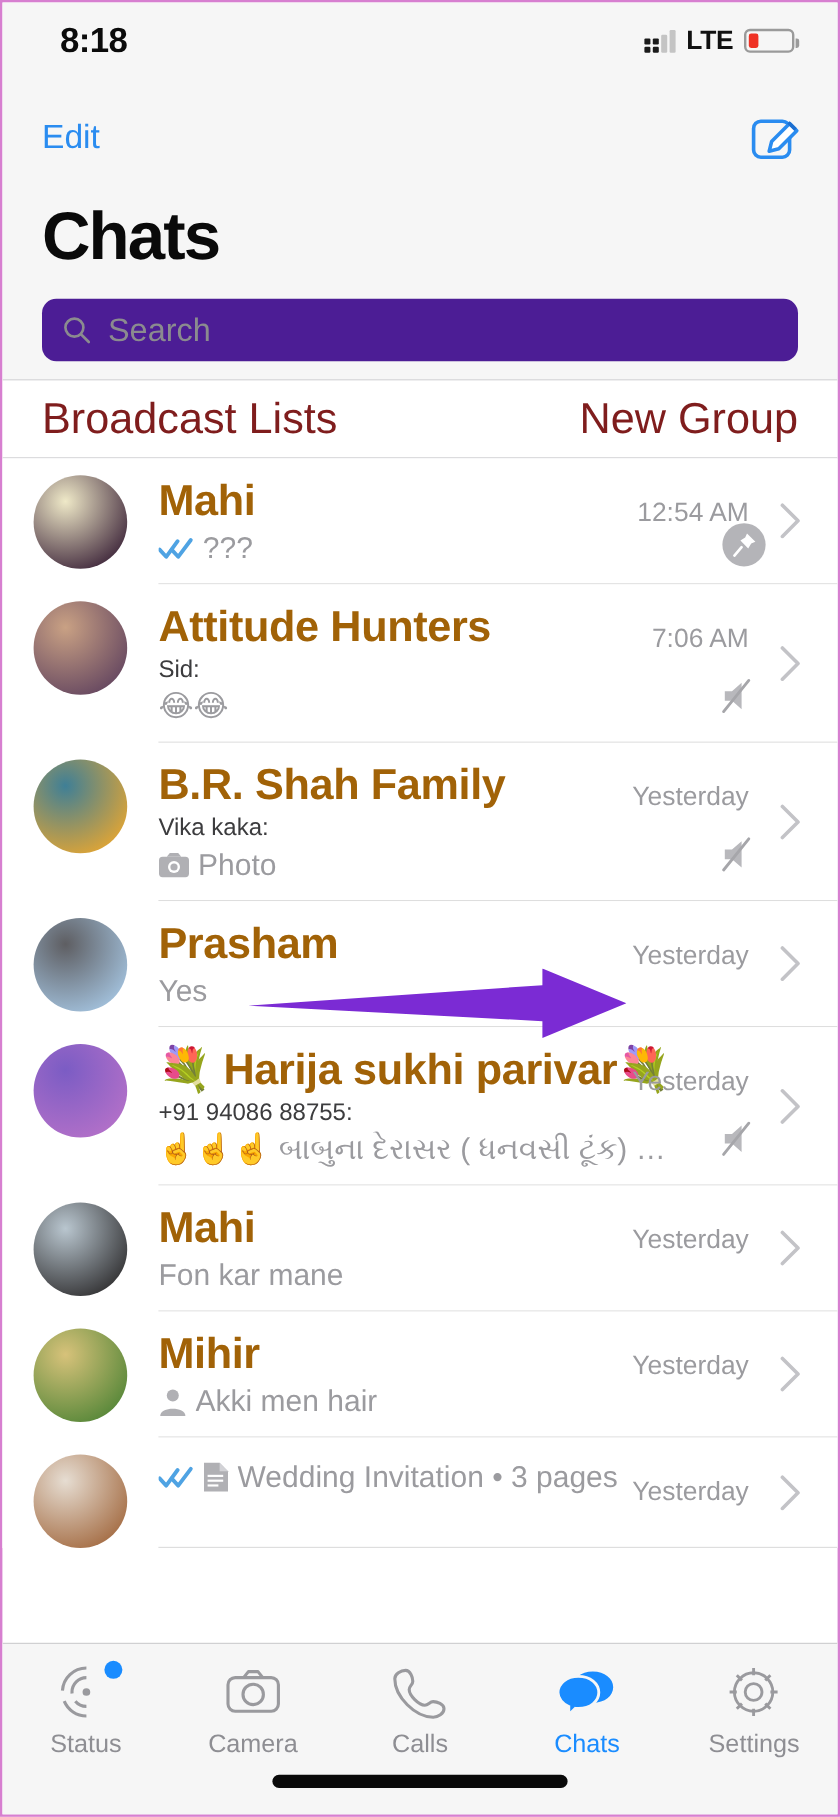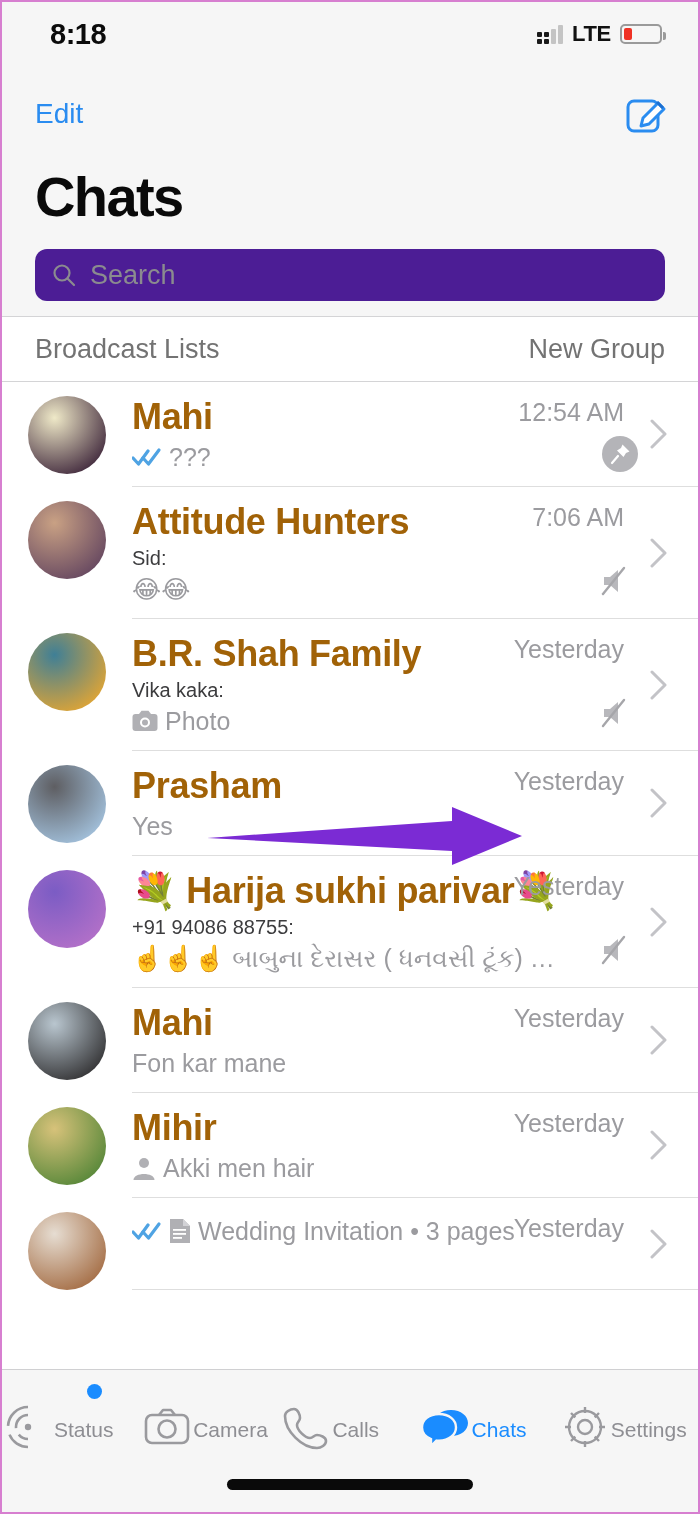--- a/index.html
+++ b/index.html
@@ -55,42 +55,42 @@
   }
   .search-ph{font-size:27px;color:#8b8b8f;margin-left:13px;}
 
   
   .actionrow{
     height:66px;background:#ffffff;position:relative;
     border-top:1px solid #d4d4d6;border-bottom:1px solid #d4d4d6;
     display:flex;align-items:center;justify-content:space-between;
     padding:0 33px;box-sizing:border-box;
   }
-  .actionrow span{font-size:27px;color:#737373;}
+  .actionrow span{font-size:36px;color:#7f1d1d;}
 
   
   .chatlist{background:#fff;}
   .row{position:relative;display:flex;padding-left:26px;box-sizing:border-box;background:#fff;}
   .avatar{
     width:78px;height:78px;border-radius:50%;flex:0 0 78px;margin-top:14px;
     background-size:cover;background-position:center;
   }
   .rowbody{
     flex:1;margin-left:26px;border-bottom:1px solid #dedede;
     padding:14px 0 14px 0;position:relative;min-height:76px;box-sizing:border-box;
   }
   .row:last-child .rowbody{border-bottom:1px solid #dedede;}
   .rowtop{display:flex;align-items:baseline;}
   .cname{
     font-size:36px;font-weight:700;color:#a16207;letter-spacing:-0.3px;
     white-space:nowrap;
   }
   .ctime{
-    position:absolute;right:74px;top:16px;
-    font-size:25px;color:#9b9b9f;white-space:nowrap;
+    position:absolute;right:74px;top:32px;
+    font-size:22px;color:#9b9b9f;white-space:nowrap;
   }
   .sender{font-size:20px;color:#3c3c3e;margin-top:4px;line-height:1.15;}
   .preview{
     font-size:25px;color:#9b9b9f;margin-top:4px;display:flex;align-items:center;gap:7px;
     line-height:1.2;max-width:430px;overflow:hidden;white-space:nowrap;
   }
   .preview .ptext{overflow:hidden;text-overflow:ellipsis;white-space:nowrap;}
   .chev{
     position:absolute;right:30px;top:50%;transform:translateY(-50%);
     width:18px;height:30px;
@@ -100,21 +100,21 @@
 
   
   .annot-arrow{position:absolute;left:205px;top:805px;width:315px;height:58px;pointer-events:none;}
 
   
   .tabbar{
     position:absolute;left:0;right:0;bottom:0;height:142px;
     background:#f6f6f6;border-top:1px solid #d0d0d2;
   }
   .tabs{display:flex;height:100px;}
-  .tab{flex:1;display:flex;flex-direction:row;align-items:center;justify-content:flex-start;padding-top:14px;position:relative;}
+  .tab{flex:1;display:flex;flex-direction:column;align-items:center;justify-content:flex-start;padding-top:14px;position:relative;}
   .tab .tlabel{font-size:21px;color:#8e8e93;margin-top:6px;}
   .tab.active .tlabel{color:#1a8cff;}
   .dot-badge{position:absolute;width:15px;height:15px;border-radius:50%;background:#1a8cff;top:14px;right:calc(50% - 30px);}
   .homebar{position:absolute;left:50%;transform:translateX(-50%);bottom:22px;width:246px;height:11px;background:#0a0a0a;border-radius:6px;}
 </style>
 </head>
 <body>
 
 <div id="phone">
 

